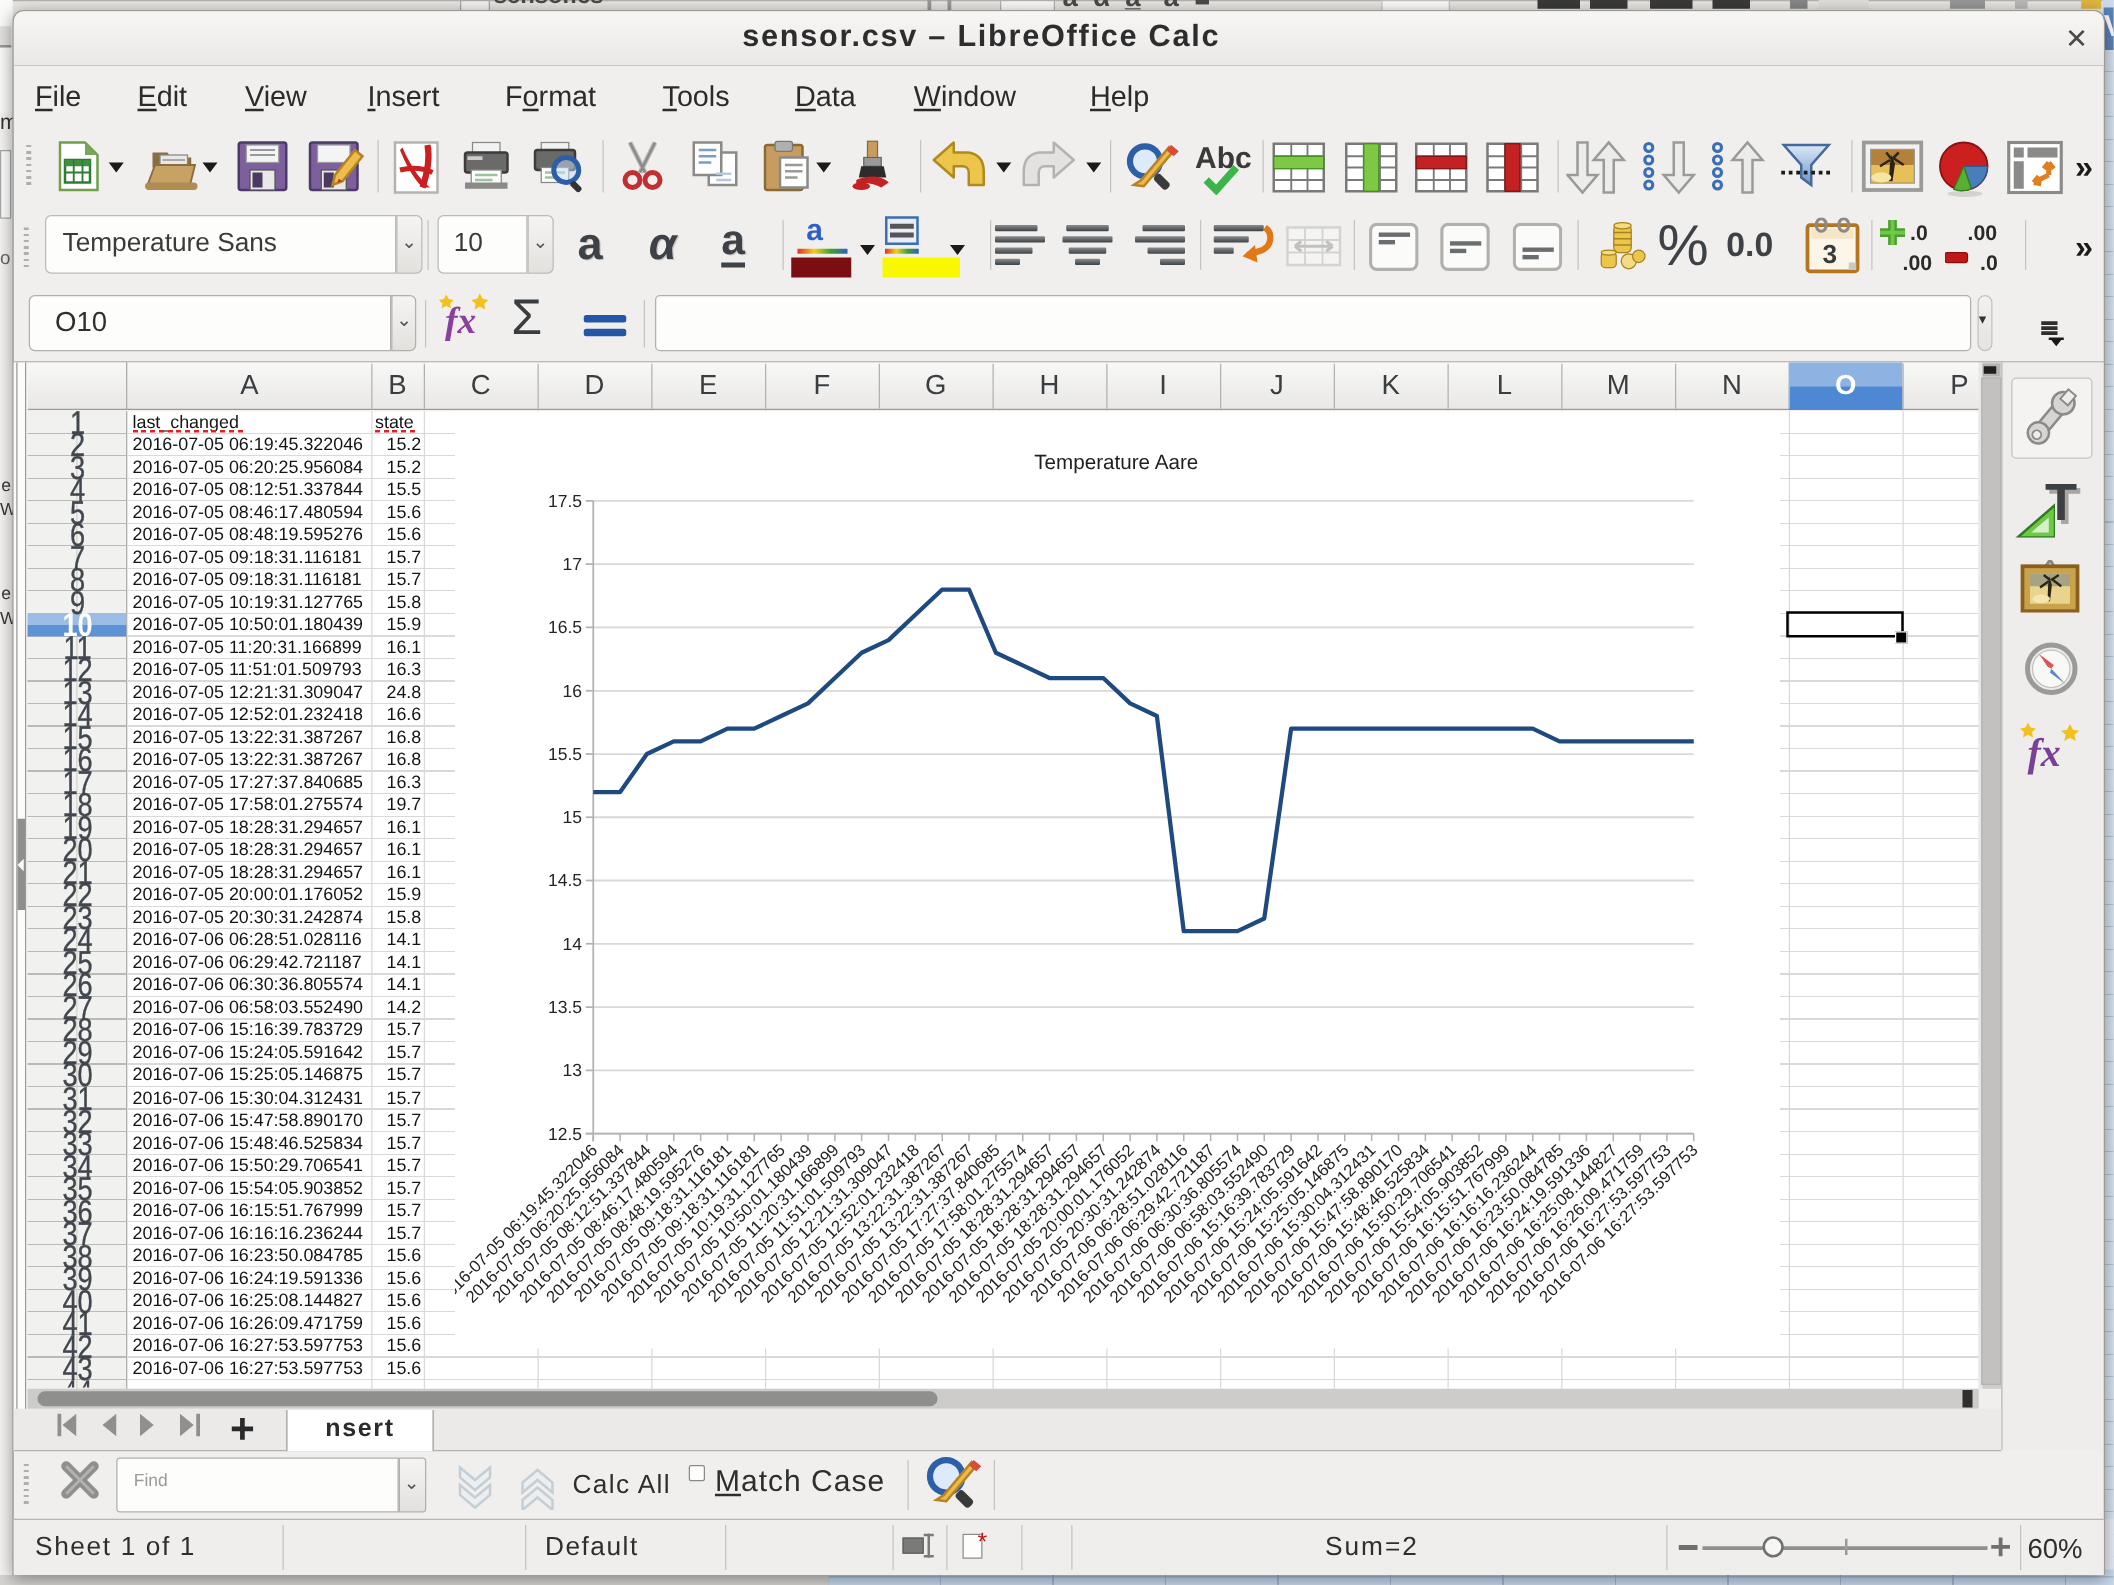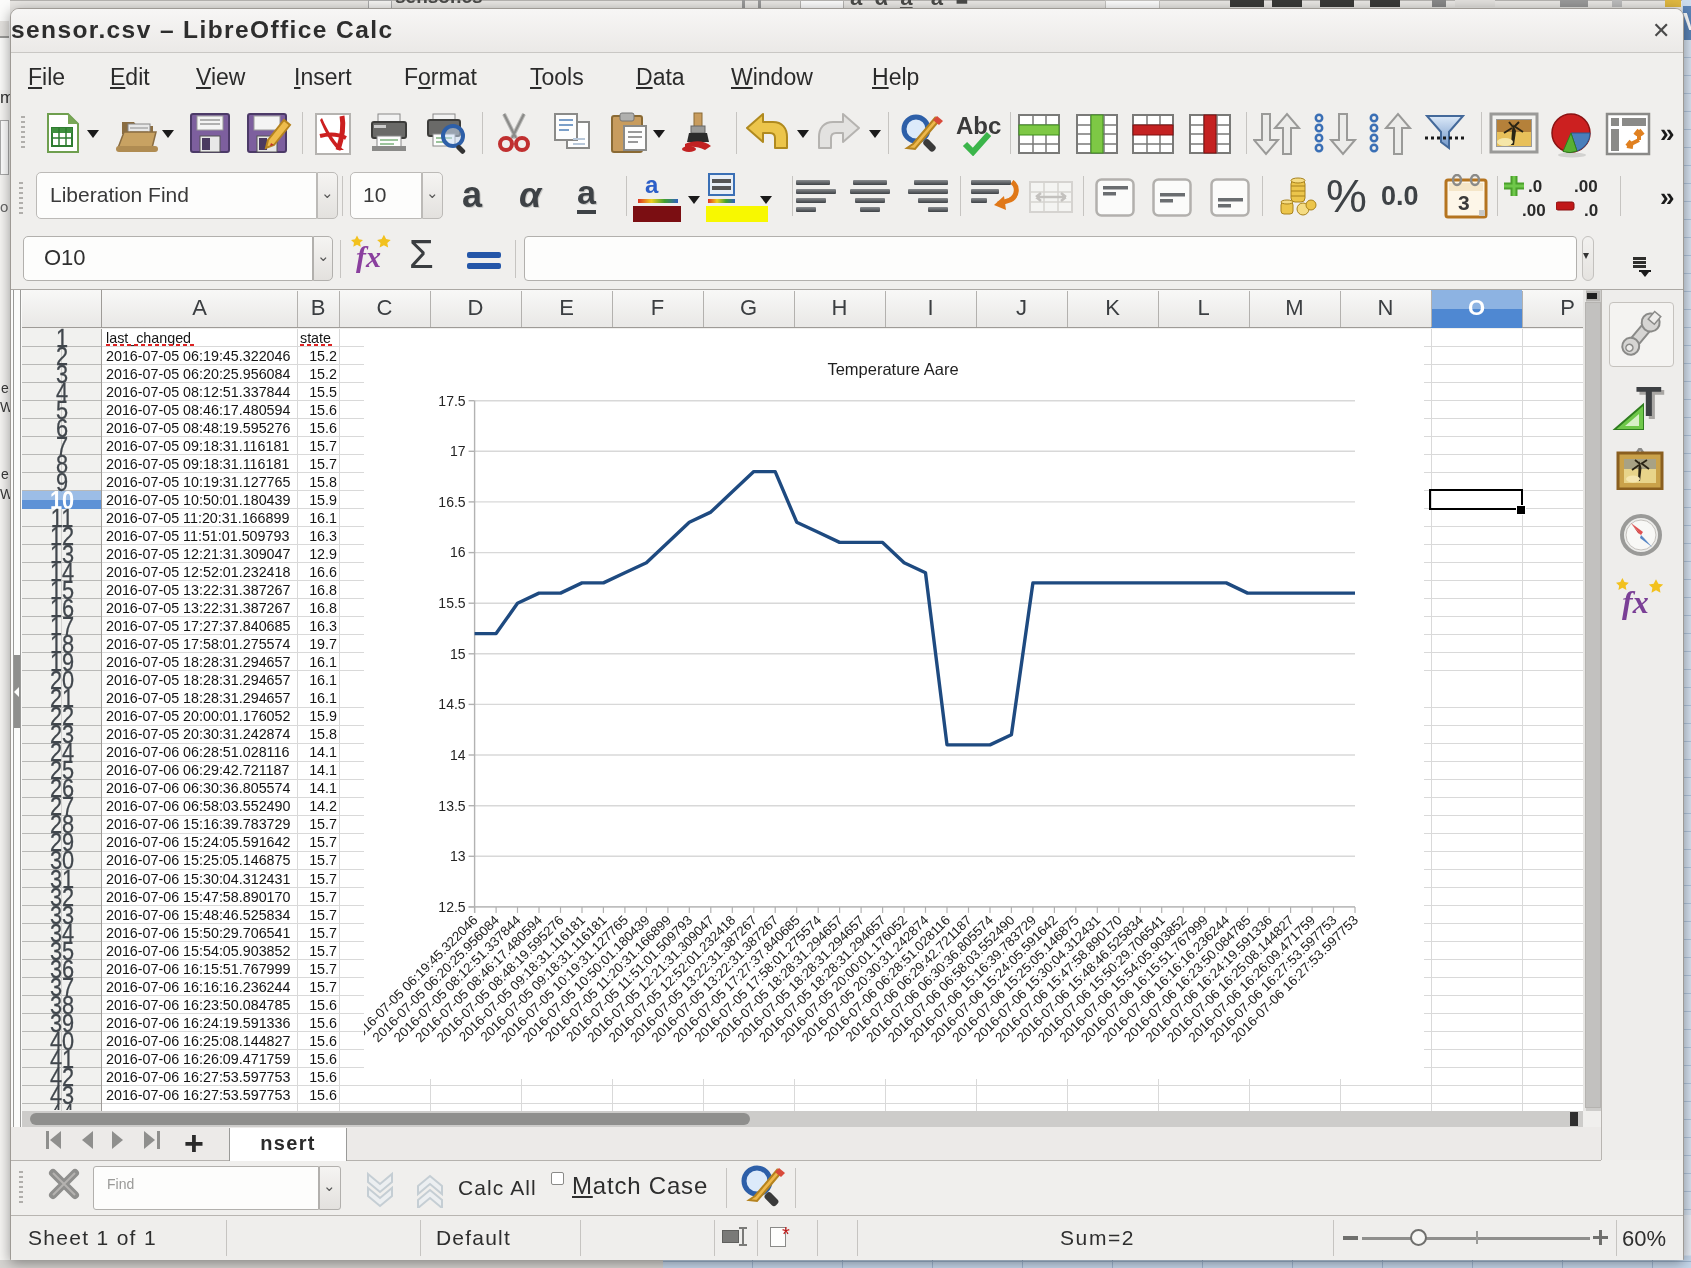--- a/index.html
+++ b/index.html
@@ -43,21 +43,21 @@
 <div class="txt" style="left:0;top:198px;font-size:15px;color:#666;">o</div>
 <div class="txt" style="left:1px;top:380px;font-size:14px;color:#3a3a3a;">e</div>
 <div class="txt" style="left:0;top:399px;font-size:14px;color:#3a3a3a;">W</div>
 <div class="txt" style="left:1px;top:466px;font-size:14px;color:#3a3a3a;">e</div>
 <div class="txt" style="left:0;top:486px;font-size:14px;color:#3a3a3a;">W</div>
 <div class="a" style="left:0;top:1260px;width:1691px;height:8px;background:#d6d4d1;"></div>
 <div class="a" style="left:663px;top:1256px;width:1028px;height:12px;background:repeating-linear-gradient(to right,#c6d8ec 0 89px,#9fb6d0 89px 90px);"></div>
 <div class="a" style="left:663px;top:1261px;width:1028px;height:1px;background:#9fb6d0;"></div>
 <div class="a" style="left:10px;top:8px;width:1674px;height:1252px;background:#f0efed;border:1px solid #9e9a95;border-radius:9px 9px 0 0;box-shadow:0 3px 14px rgba(0,0,0,0.4);"></div>
 <div class="a" style="left:11px;top:9px;width:1672px;height:44px;background:linear-gradient(#f7f6f5,#ebe9e7);border-radius:8px 8px 0 0;border-bottom:1px solid #c9c7c4;"></div>
-<div class="txt" style="left:11px;top:16px;width:1548px;text-align:left;font-size:24.5px;font-weight:bold;letter-spacing:1.4px;color:#2d2d2d;">sensor.csv – LibreOffice Calc</div>
+<div class="txt" style="left:11px;top:16px;width:1548px;text-align:center;font-size:24.5px;font-weight:bold;letter-spacing:1.4px;color:#2d2d2d;">sensor.csv – LibreOffice Calc</div>
 <div class="txt" style="left:1652px;top:18px;font-size:22px;color:#4a4a4a;">✕</div>
 <div class="txt" style="left:28px;top:64px;font-size:23px;color:#2b2b2b;"><span style="text-decoration:underline;text-underline-offset:2px;">F</span>ile</div>
 <div class="txt" style="left:110px;top:64px;font-size:23px;color:#2b2b2b;"><span style="text-decoration:underline;text-underline-offset:2px;">E</span>dit</div>
 <div class="txt" style="left:196px;top:64px;font-size:23px;color:#2b2b2b;"><span style="text-decoration:underline;text-underline-offset:2px;">V</span>iew</div>
 <div class="txt" style="left:294px;top:64px;font-size:23px;color:#2b2b2b;"><span style="text-decoration:underline;text-underline-offset:2px;">I</span>nsert</div>
 <div class="txt" style="left:404px;top:64px;font-size:23px;color:#2b2b2b;">F<span style="text-decoration:underline;text-underline-offset:2px;">o</span>rmat</div>
 <div class="txt" style="left:530px;top:64px;font-size:23px;color:#2b2b2b;"><span style="text-decoration:underline;text-underline-offset:2px;">T</span>ools</div>
 <div class="txt" style="left:636px;top:64px;font-size:23px;color:#2b2b2b;"><span style="text-decoration:underline;text-underline-offset:2px;">D</span>ata</div>
 <div class="txt" style="left:731px;top:64px;font-size:23px;color:#2b2b2b;"><span style="text-decoration:underline;text-underline-offset:2px;">W</span>indow</div>
 <div class="txt" style="left:872px;top:64px;font-size:23px;color:#2b2b2b;"><span style="text-decoration:underline;text-underline-offset:2px;">H</span>elp</div>
@@ -233,21 +233,21 @@
 <svg class="a" style="left:1605px;top:112px;" width="46" height="44" viewBox="0 0 46 44">
     <rect x="2" y="2" width="42" height="40" fill="#fff" stroke="#8a8a88" stroke-width="2.5"></rect>
     <rect x="6" y="6" width="8" height="8" fill="#8a8a88"></rect>
     <rect x="17" y="6" width="24" height="8" fill="#8a8a88"></rect>
     <rect x="6" y="17" width="8" height="22" fill="#8a8a88"></rect>
     <path d="M34 18 L34 28 M34 18 l-4 5 M34 18 l4 5" stroke="#e08020" stroke-width="4" fill="none"></path>
     <path d="M34 28 L22 34 M22 34 l6 1 M22 34 l4 -5" stroke="#e08020" stroke-width="4" fill="none"></path>
   </svg>
 <div class="txt" style="left:1660px;top:118px;font-size:26px;font-weight:bold;color:#1a1a1a;">»</div>
 <div class="a" style="left:36px;top:172px;width:281px;height:47px;background:#fdfdfc;border:1px solid #bcbab7;border-radius:5px 0 0 5px;"></div>
-<div class="txt" style="left:50px;top:183px;font-size:21px;color:#3a3a3a;">Liberation Find</div>
+<div class="txt" style="left:50px;top:183px;font-size:21px;color:#3a3a3a;">Temperature Sans</div>
 <div class="a" style="left:317px;top:172px;width:21px;height:47px;background:linear-gradient(#f5f4f2,#e3e1de);border:1px solid #bcbab7;border-radius:0 5px 5px 0;"></div>
 <div class="txt" style="left:321px;top:184px;font-size:15px;color:#555;">⌄</div>
 <div class="sep1" style="left:342px;top:176px;height:40px;"></div>
 <div class="a" style="left:350px;top:172px;width:72px;height:47px;background:#fdfdfc;border:1px solid #bcbab7;border-radius:5px 0 0 5px;"></div>
 <div class="txt" style="left:363px;top:183px;font-size:21px;color:#3a3a3a;">10</div>
 <div class="a" style="left:422px;top:172px;width:21px;height:47px;background:linear-gradient(#f5f4f2,#e3e1de);border:1px solid #bcbab7;border-radius:0 5px 5px 0;"></div>
 <div class="txt" style="left:426px;top:184px;font-size:15px;color:#555;">⌄</div>
 <div class="txt" style="left:462px;top:174px;font-size:36px;font-weight:bold;color:#3e4246;text-shadow:1px 1px 0 #c8c8c6;">a</div>
 <div class="txt" style="left:519px;top:174px;font-size:36px;font-weight:bold;font-style:italic;color:#3e4246;text-shadow:1px 1px 0 #c8c8c6;">α</div>
 <div class="txt" style="left:577px;top:174px;font-size:34px;font-weight:bold;color:#3e4246;text-shadow:1px 1px 0 #c8c8c6;border-bottom:4px solid #3e4246;line-height:36px;">a</div>
@@ -529,21 +529,21 @@
 <div class="txt" style="left:299px;top:454.9px;width:38px;text-align:right;height:18px;line-height:18px;font-size:14.3px;color:#141414;">15.7</div>
 <div class="txt" style="left:106px;top:472.9px;height:18px;line-height:18px;font-size:14.3px;color:#141414;">2016-07-05 10:19:31.127765</div>
 <div class="txt" style="left:299px;top:472.9px;width:38px;text-align:right;height:18px;line-height:18px;font-size:14.3px;color:#141414;">15.8</div>
 <div class="txt" style="left:106px;top:490.9px;height:18px;line-height:18px;font-size:14.3px;color:#141414;">2016-07-05 10:50:01.180439</div>
 <div class="txt" style="left:299px;top:490.9px;width:38px;text-align:right;height:18px;line-height:18px;font-size:14.3px;color:#141414;">15.9</div>
 <div class="txt" style="left:106px;top:508.9px;height:18px;line-height:18px;font-size:14.3px;color:#141414;">2016-07-05 11:20:31.166899</div>
 <div class="txt" style="left:299px;top:508.9px;width:38px;text-align:right;height:18px;line-height:18px;font-size:14.3px;color:#141414;">16.1</div>
 <div class="txt" style="left:106px;top:527.0px;height:18px;line-height:18px;font-size:14.3px;color:#141414;">2016-07-05 11:51:01.509793</div>
 <div class="txt" style="left:299px;top:527.0px;width:38px;text-align:right;height:18px;line-height:18px;font-size:14.3px;color:#141414;">16.3</div>
 <div class="txt" style="left:106px;top:545.0px;height:18px;line-height:18px;font-size:14.3px;color:#141414;">2016-07-05 12:21:31.309047</div>
-<div class="txt" style="left:299px;top:545.0px;width:38px;text-align:right;height:18px;line-height:18px;font-size:14.3px;color:#141414;">12.9</div>
+<div class="txt" style="left:299px;top:545.0px;width:38px;text-align:right;height:18px;line-height:18px;font-size:14.3px;color:#141414;">24.8</div>
 <div class="txt" style="left:106px;top:563.0px;height:18px;line-height:18px;font-size:14.3px;color:#141414;">2016-07-05 12:52:01.232418</div>
 <div class="txt" style="left:299px;top:563.0px;width:38px;text-align:right;height:18px;line-height:18px;font-size:14.3px;color:#141414;">16.6</div>
 <div class="txt" style="left:106px;top:581.0px;height:18px;line-height:18px;font-size:14.3px;color:#141414;">2016-07-05 13:22:31.387267</div>
 <div class="txt" style="left:299px;top:581.0px;width:38px;text-align:right;height:18px;line-height:18px;font-size:14.3px;color:#141414;">16.8</div>
 <div class="txt" style="left:106px;top:599.1px;height:18px;line-height:18px;font-size:14.3px;color:#141414;">2016-07-05 13:22:31.387267</div>
 <div class="txt" style="left:299px;top:599.1px;width:38px;text-align:right;height:18px;line-height:18px;font-size:14.3px;color:#141414;">16.8</div>
 <div class="txt" style="left:106px;top:617.1px;height:18px;line-height:18px;font-size:14.3px;color:#141414;">2016-07-05 17:27:37.840685</div>
 <div class="txt" style="left:299px;top:617.1px;width:38px;text-align:right;height:18px;line-height:18px;font-size:14.3px;color:#141414;">16.3</div>
 <div class="txt" style="left:106px;top:635.1px;height:18px;line-height:18px;font-size:14.3px;color:#141414;">2016-07-05 17:58:01.275574</div>
 <div class="txt" style="left:299px;top:635.1px;width:38px;text-align:right;height:18px;line-height:18px;font-size:14.3px;color:#141414;">19.7</div>

